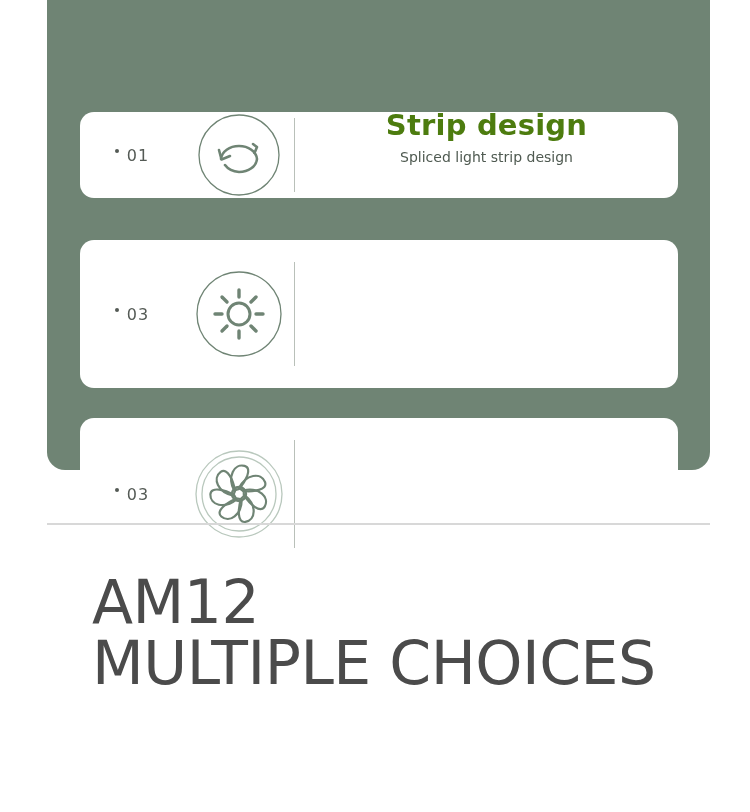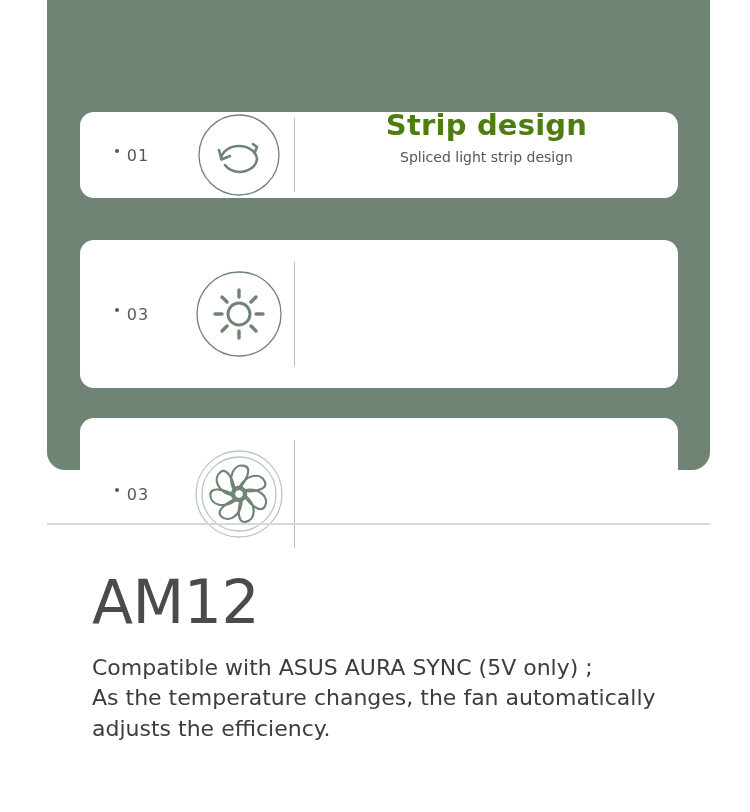--- a/index.html
+++ b/index.html
@@ -235,18 +235,14 @@
     </div>
     <div class="divider"></div>
   </div>
 
 </div>
 
 <div class="hr"></div>
 
 <div class="bottom">
   <div class="big-title-1">AM12</div>
-  <div class="para">
-    <div>Compatible with ASUS AURA SYNC (5V only) ;</div>
-    <div>As the temperature changes, the fan automatically</div>
-    <div>adjusts the efficiency.</div>
-  </div>
+  <div class="big-title-2">MULTIPLE CHOICES</div>
 </div>
 
 </body></html>

